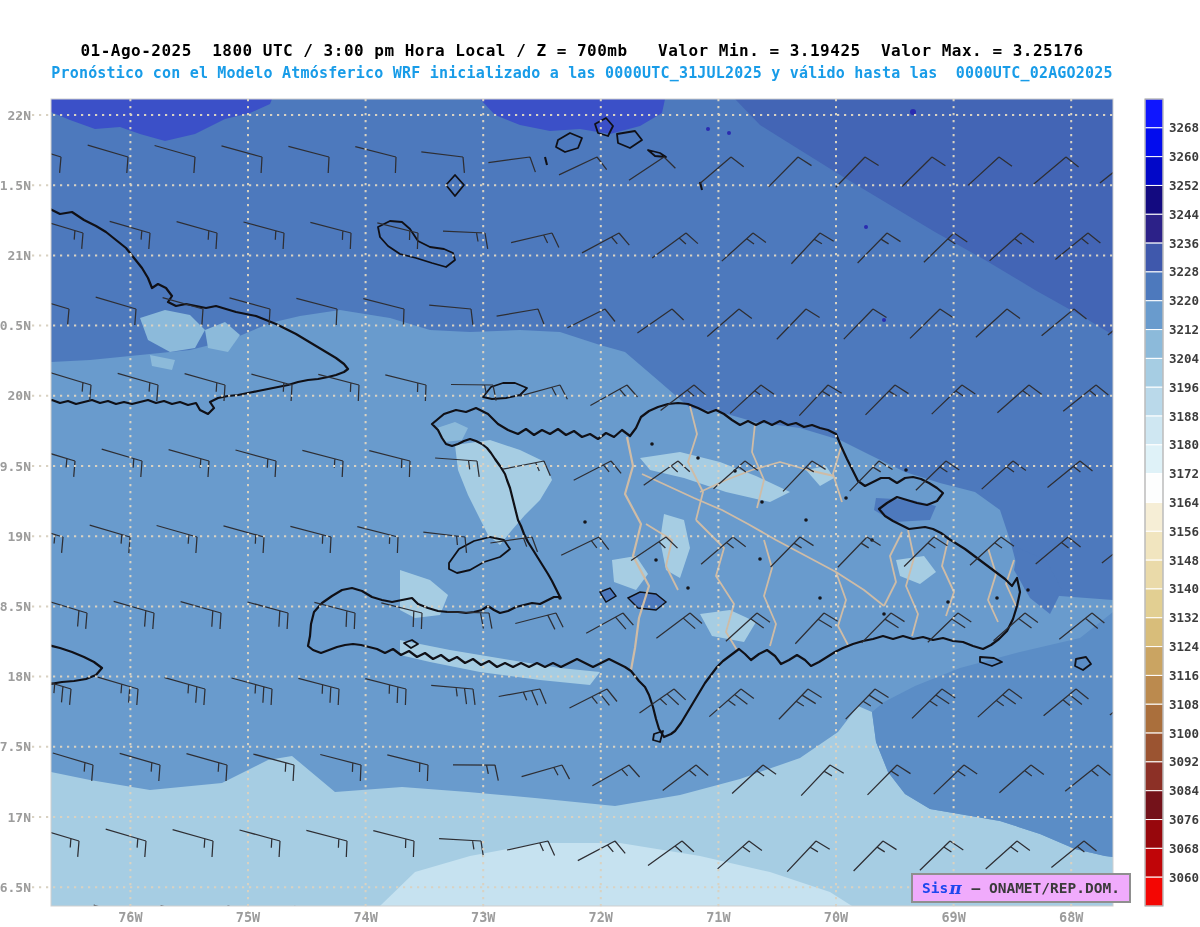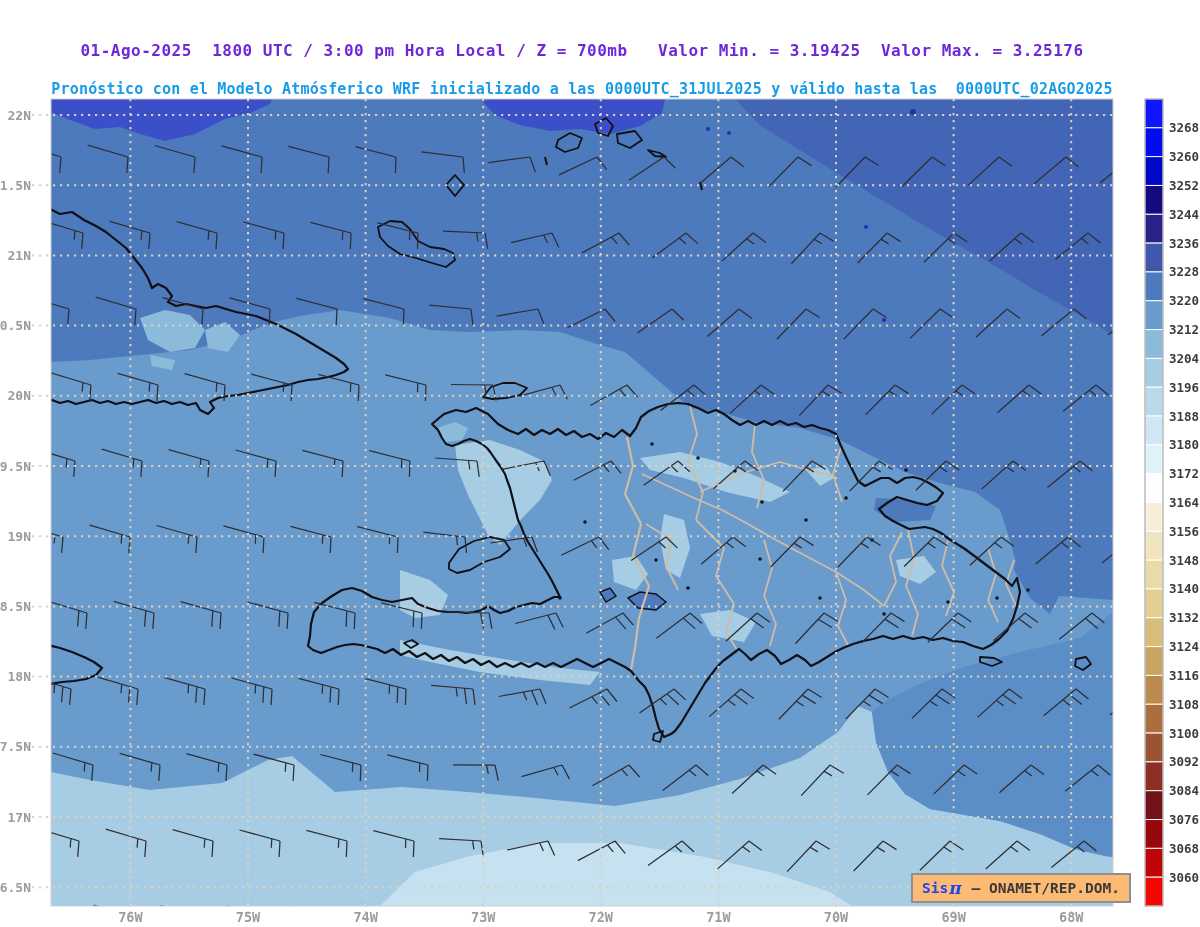--- a/index.html
+++ b/index.html
@@ -1,31 +1,31 @@
 <!DOCTYPE html>
 <html><head>
 <meta charset="utf-8">
 <style>
   html,body{margin:0;padding:0;background:#fff;width:1200px;height:927px;overflow:hidden;}
   .page{position:relative;width:1200px;height:927px;background:#fff;font-family:"DejaVu Sans Mono","Liberation Mono",monospace;}
   .hdr{position:absolute;left:0;width:1164px;text-align:center;white-space:pre;}
   .hdr-title{top:4px;font-size:25px;letter-spacing:1px;}
   .hdr-sub{top:41px;font-size:16px;letter-spacing:.5px;font-weight:700;}
-  .hdr-fc{top:80px;font-size:15px;letter-spacing:.2px;font-weight:700;}
+  .hdr-fc{top:64px;font-size:15px;letter-spacing:.2px;font-weight:700;}
   #map-svg{position:absolute;left:0;top:0;}
-  .wm{position:absolute;left:911px;top:873px;width:216px;height:26px;background:#fdba74;border:2px solid #8f8f8f;
+  .wm{position:absolute;left:911px;top:873px;width:216px;height:26px;background:#f0abfc;border:2px solid #8f8f8f;
       display:flex;align-items:center;justify-content:center;font-size:14.5px;font-weight:700;color:#3a3a3a;white-space:pre;}
   .wm .b{color:#1d47ee;}
   .wm .pi{color:#1d47ee;font-family:"DejaVu Serif","Liberation Serif",serif;font-style:italic;font-size:17px;margin:0 1px;}
 </style>
 </head>
 <body>
 
 <div class="page">
-  <div class="hdr hdr-sub" style="color: #6d28d9;">01-Ago-2025  1800 UTC / 3:00 pm Hora Local / Z = 700mb   Valor Min. = 3.19425  Valor Max. = 3.25176</div>
+  <div class="hdr hdr-sub" style="color: #000000;">01-Ago-2025  1800 UTC / 3:00 pm Hora Local / Z = 700mb   Valor Min. = 3.19425  Valor Max. = 3.25176</div>
   <div class="hdr hdr-fc" style="color: rgb(24, 156, 232);">Pronóstico con el Modelo Atmósferico WRF inicializado a las 0000UTC_31JUL2025 y válido hasta las  0000UTC_02AGO2025</div>
 
   <svg id="map-svg" width="1200" height="927" viewBox="0 0 1200 927">
       <defs>
         <clipPath id="mapclip">
           <rect x="51" y="99" width="1062" height="807"></rect>
         </clipPath>
       </defs>
       <g clip-path="url(#mapclip)">
         <rect x="51" y="99" width="1062" height="807" fill="#699bcd"></rect>

